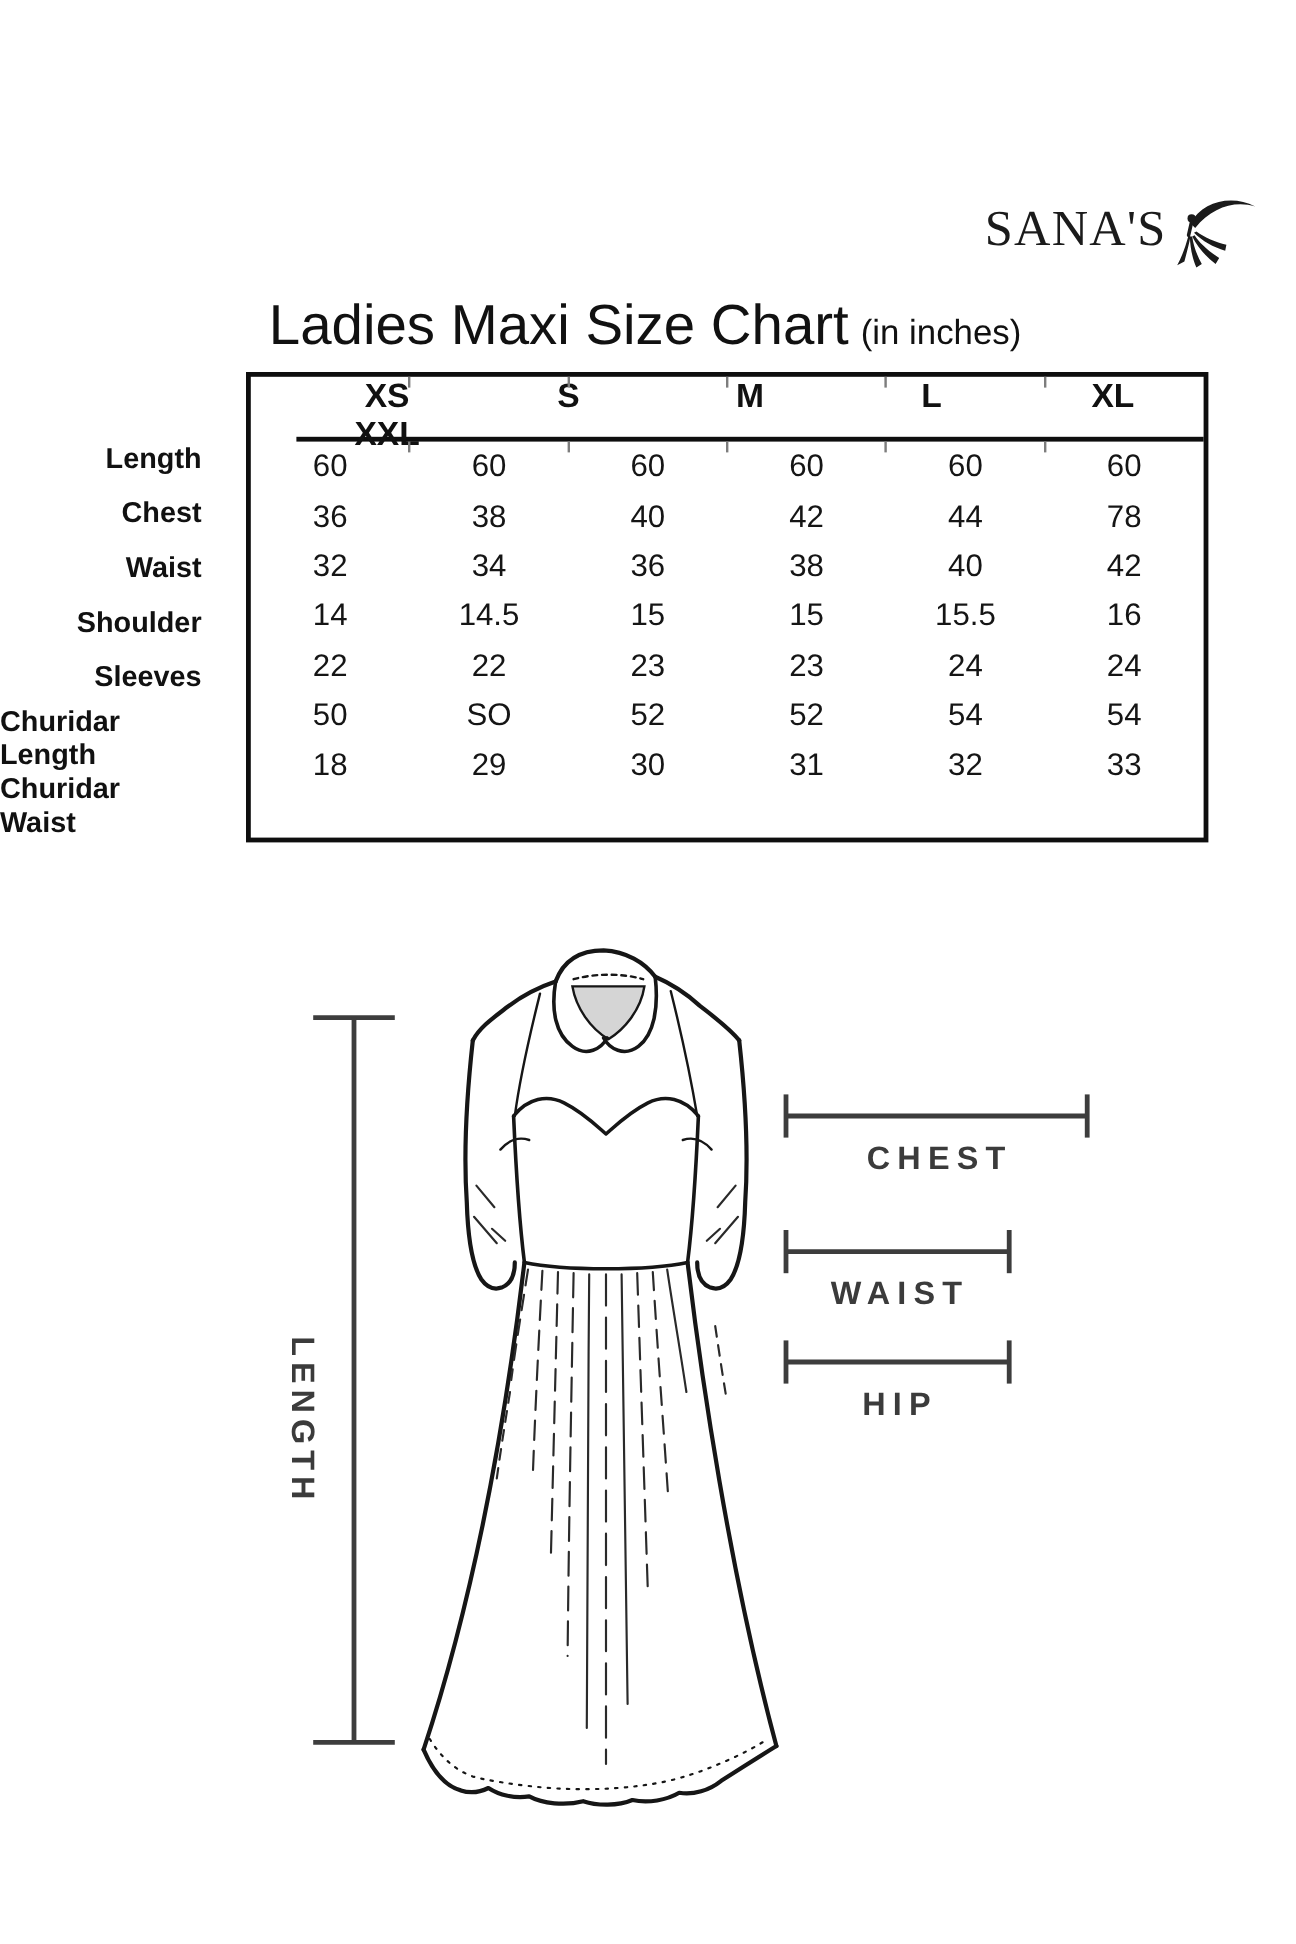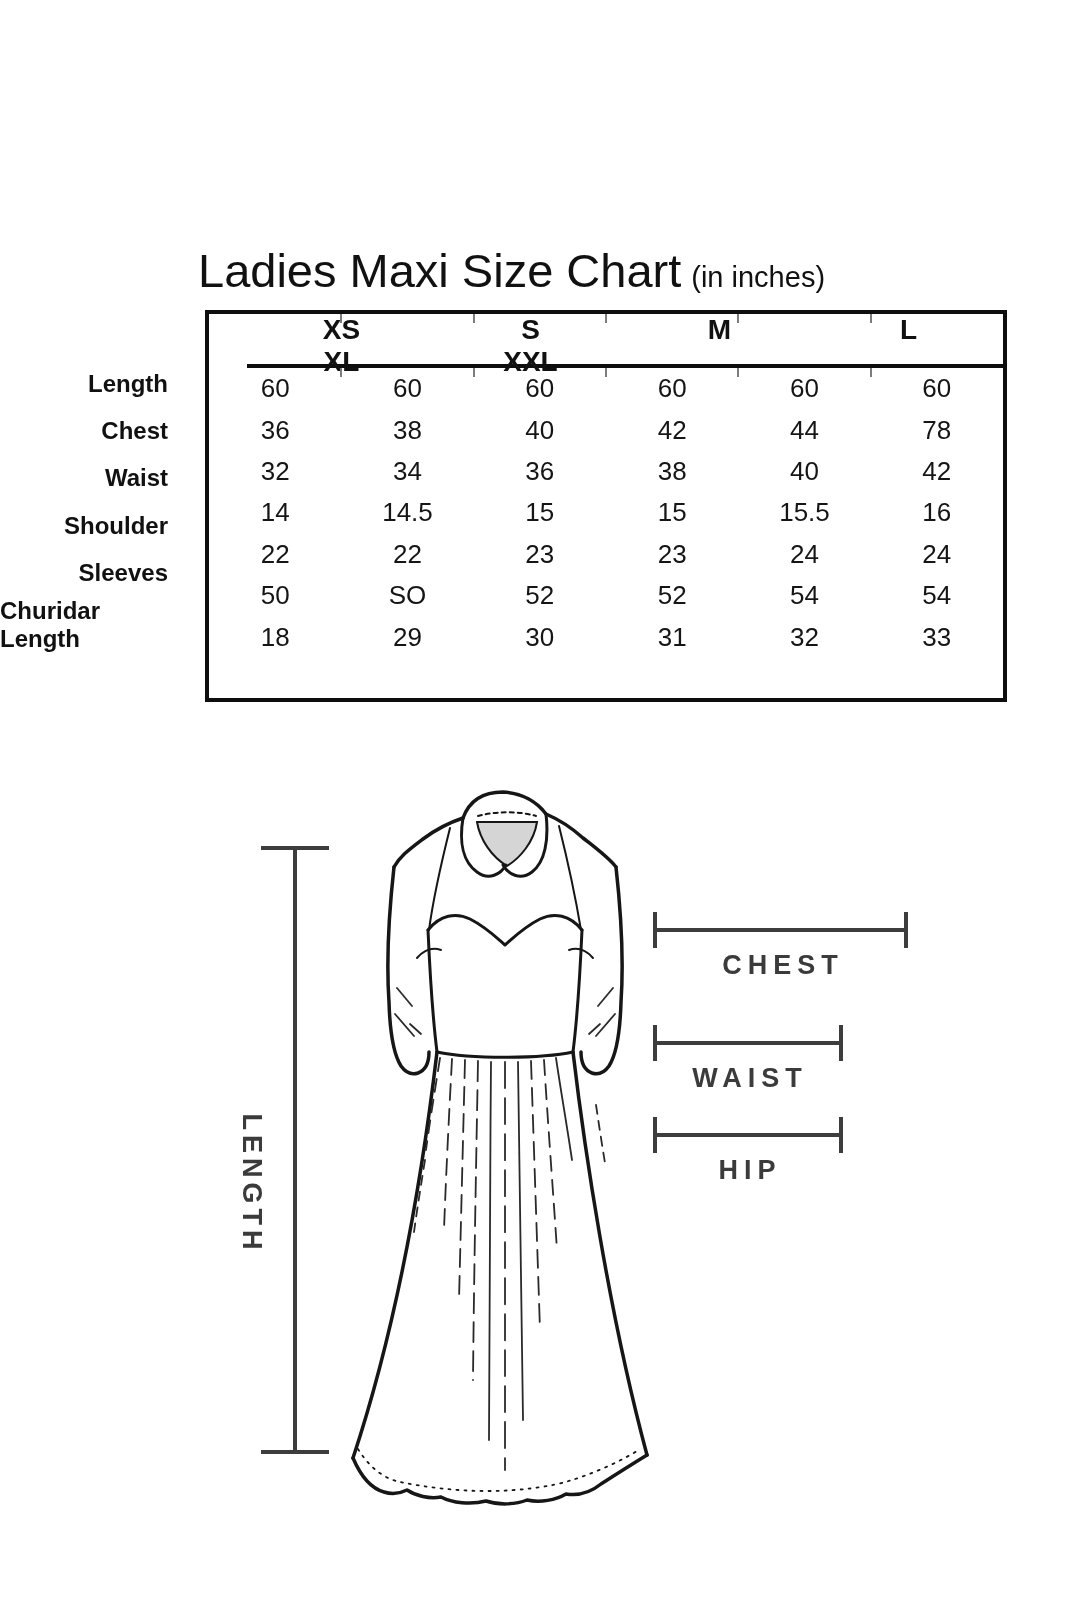--- a/index.html
+++ b/index.html
@@ -6,32 +6,32 @@
   .canvas{position:relative;width:1080px;height:1620px;background:#ffffff;overflow:hidden;
           font-family:"Liberation Sans",sans-serif;color:#1a1a1a;}
 
   
   .brand{position:absolute;top:162px;right:30px;display:flex;align-items:flex-start;gap:8px;}
   .brand-text{font-family:"Liberation Serif",serif;font-size:42px;letter-spacing:1px;
               color:#1b1b1b;line-height:1;padding-top:8px;}
   .brand-figure{width:70px;height:64px;}
 
   
-  .title{position:absolute;left:198px;top:243px;font-size:47px;font-weight:400;white-space:nowrap;color:#111;}
+  .title{position:absolute;left:224px;top:243px;font-size:47px;font-weight:400;white-space:nowrap;color:#111;}
   .title .unit{font-size:29px;margin-left:10px;}
 
   
   .row-labels{position:absolute;left:0;top:360px;width:168px;height:340px;
               display:grid;grid-template-rows:repeat(7,1fr);}
   .rlabel{display:flex;align-items:center;justify-content:flex-end;font-weight:700;font-size:24px;color:#111;}
 
   
   .size-table{position:absolute;left:205px;top:310px;width:802px;height:392px;
               border:4px solid #0e0e0e;box-sizing:border-box;background:#fff;}
-  .thead{display:grid;grid-template-columns:repeat(4,1fr);height:50px;
+  .thead{display:grid;grid-template-columns:repeat(5,1fr);height:50px;
          border-bottom:4px solid #0e0e0e;align-items:center;margin-left:38px;}
   .th{text-align:center;font-weight:700;font-size:28px;color:#111;}
   .tbody{display:grid;grid-template-rows:repeat(7,1fr);height:290px;}
   .tr{display:grid;grid-template-columns:repeat(6,1fr);}
   .td{display:flex;align-items:center;justify-content:center;font-size:26px;color:#151515;}
   .notch{position:absolute;width:2px;height:9px;background:#7d7d7d;}
 
   
   .diagram{position:absolute;left:0;top:720px;width:1080px;height:900px;}
   .mline{stroke:#3d3d3d;stroke-width:4;fill:none;}
@@ -40,32 +40,45 @@
   .vlabel{font-family:"Liberation Sans",sans-serif;font-weight:700;font-size:27px;
           fill:#3b3b3b;letter-spacing:5px;}
   .dress{stroke:#161616;fill:none;stroke-linecap:round;stroke-linejoin:round;}
   .fold{stroke:#2a2a2a;stroke-width:1.8;fill:none;stroke-linecap:round;}
 </style>
 </head>
 <body>
 
 <div class="canvas">
 
+  <div class="brand">
+    <span class="brand-text">SANA'S</span>
+    <svg class="brand-figure" viewBox="0 0 70 64" aria-hidden="true">
+      <path d="M12,24 C22,6 46,0 66,10 C48,5 30,11 16,28 Z" fill="#1b1b1b"></path>
+      <circle cx="13" cy="20" r="3.4" fill="#1b1b1b"></circle>
+      <path d="M13,23 L10.5,34" stroke="#1b1b1b" stroke-width="3" fill="none" stroke-linecap="round"></path>
+      <path d="M10.5,34 C8,43 5,52 1,59 L7,56 C9,48 11,41 12,35 Z" fill="#1b1b1b"></path>
+      <path d="M11.5,35 C12,46 14,54 17,61 L21.5,58 C17,50 14.5,42 13.5,35 Z" fill="#1b1b1b"></path>
+      <path d="M13.5,35 C18,44 25,52 33,58 L36,53 C27,47 19,40 15.5,34 Z" fill="#1b1b1b"></path>
+      <path d="M15,32 C22,39 31,44 41,47 L42,42 C33,40 24,36 17,31 Z" fill="#1b1b1b"></path>
+    </svg>
+  </div>
 
   <h1 class="title" style="margin:0;">
     <span>Ladies Maxi Size Chart</span><span class="unit">(in inches)</span>
   </h1>
 
   <div class="row-labels">
     <div class="rlabel">Length</div>
     <div class="rlabel">Chest</div>
     <div class="rlabel">Waist</div>
     <div class="rlabel">Shoulder</div>
     <div class="rlabel">Sleeves</div>
     <div class="rlabel">Churidar Length</div>
+    <div class="rlabel">Churidar Waist</div>
   </div>
 
   <div class="size-table">
     <div class="thead">
       <div class="th">XS</div>
       <div class="th">S</div>
       <div class="th">M</div>
       <div class="th">L</div>
       <div class="th">XL</div>
       <div class="th">XXL</div>

